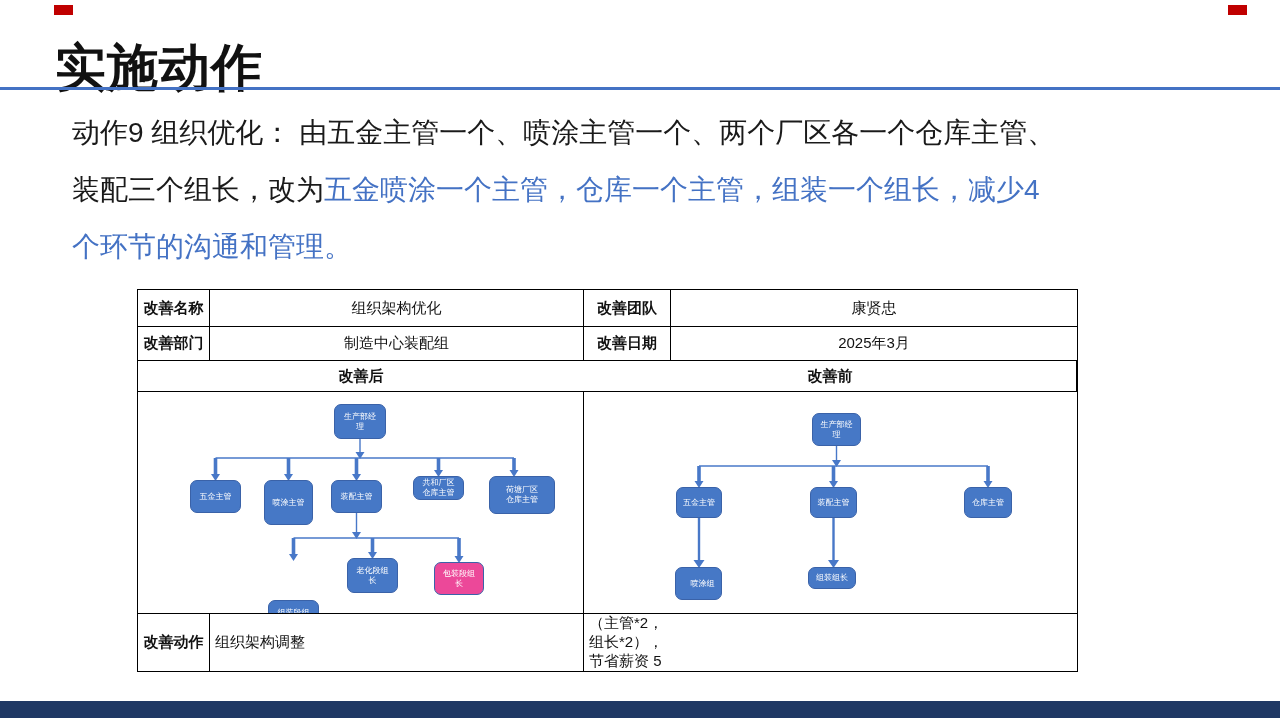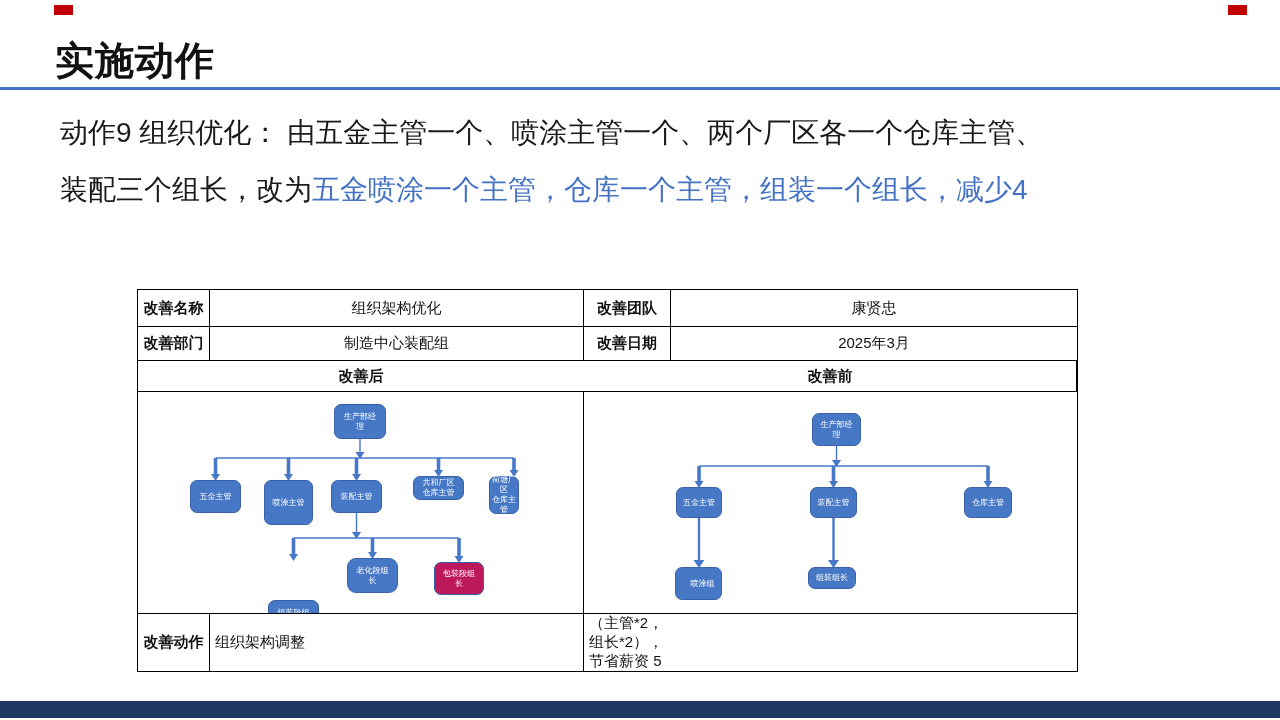--- a/index.html
+++ b/index.html
@@ -1,21 +1,21 @@
 <!DOCTYPE html>
 <html><head>
 <meta charset="utf-8">
 <style>
   html,body{margin:0;padding:0;background:#fff;}
   .slide{position:relative;width:1280px;height:720px;background:#ffffff;overflow:hidden;
          font-family:"Liberation Sans","DejaVu Sans",sans-serif;}
   .red-mark{position:absolute;top:5px;width:19px;height:10px;}
-  .page-title{position:absolute;left:55px;top:34px;font-size:39px;font-weight:bold;color:#111;letter-spacing:1px;}
+  .page-title{position:absolute;left:55px;top:34px;font-size:51px;font-weight:bold;color:#111;letter-spacing:1px;}
   .title-rule{position:absolute;left:0;top:87px;width:1280px;height:3px;}
-  .para{position:absolute;left:60px;top:104px;width:1160px;font-size:28px;font-weight:500;color:#1a1a1a;}
+  .para{position:absolute;left:72px;top:104px;width:1160px;font-size:28px;font-weight:500;color:#1a1a1a;}
   .para-line{height:57px;line-height:57px;white-space:nowrap;}
   .seg-black{color:#1a1a1a;}
   .seg-blue{color:#4472C4;}
   .info-table{position:absolute;left:137px;top:289px;width:941px;height:383px;box-sizing:border-box;
               border:1px solid #000;display:grid;grid-template-columns:72px 374px 87px 406px;
               grid-template-rows:37px 34px 31px 222px 57px;}
   .cell{box-sizing:border-box;border-right:1px solid #000;border-bottom:1px solid #000;
         display:flex;align-items:center;justify-content:center;font-size:15px;color:#111;overflow:hidden;}
   .cell.bold{font-weight:bold;}
   .cell.left{justify-content:flex-start;padding-left:5px;}
@@ -36,20 +36,21 @@
 
   <div class="red-mark" style="left: 54px; background: rgb(192, 0, 0);"></div>
   <div class="red-mark" style="left: 1228px; background: rgb(192, 0, 0);"></div>
 
   <div class="page-title">实施动作</div>
   <div class="title-rule" style="background: rgb(68, 114, 196);"></div>
 
   <div class="para" id="para">
       <div class="para-line"><span class="seg-black">动作9 组织优化： 由五金主管一个、喷涂主管一个、两个厂区各一个仓库主管、</span></div>
       <div class="para-line"><span class="seg-black">装配三个组长，改为</span><span class="seg-blue">五金喷涂一个主管，仓库一个主管，组装一个组长，减少4</span></div>
+      <div class="para-line"><span class="seg-blue">个环节的沟通和管理。</span></div>
     </div>
 
   <div class="info-table">
 
     <div class="cell bold">改善名称</div>
     <div class="cell">组织架构优化</div>
     <div class="cell bold">改善团队</div>
     <div class="cell last-col">康贤忠</div>
 
     <div class="cell bold">改善部门</div>
@@ -85,27 +86,27 @@
           <line x1="321" y1="146" x2="321" y2="164" stroke="#4878C8" stroke-width="3.6"></line>
           <polygon points="316.5,164 325.5,164 321,171" fill="#4878C8"></polygon>
         </svg>
         <div class="org-node" style="left: 196px; top: 12px; width: 52px; height: 35px; background: rgb(70, 120, 198);">生产部经
 理</div>
         <div class="org-node" style="left: 52px; top: 88px; width: 51px; height: 33px; background: rgb(70, 120, 198);">五金主管</div>
         <div class="org-node" style="left: 126px; top: 88px; width: 49px; height: 45px; background: rgb(70, 120, 198);">喷涂主管</div>
         <div class="org-node" style="left: 193px; top: 88px; width: 51px; height: 33px; background: rgb(70, 120, 198);">装配主管</div>
         <div class="org-node" style="left: 275px; top: 84px; width: 51px; height: 24px; background: rgb(70, 120, 198);">共和厂区
 仓库主管</div>
-        <div class="org-node" style="left: 351px; top: 84px; width: 30px; height: 38px; background: rgb(70, 120, 198);">荷塘厂区
+        <div class="org-node" style="left: 351px; top: 84px; width: 66px; height: 38px; background: rgb(70, 120, 198);">荷塘厂区
 仓库主管</div>
         <div class="org-node" style="left: 130px; top: 168px; width: 51px; height: 35px; background: rgb(70, 120, 198); margin-top: 40px;">组装段组
 长</div>
-        <div class="org-node" style="left: 209px; top: 166px; width: 51px; height: 35px; background: rgb(70, 120, 198); border-radius: 9px;">老化段组
+        <div class="org-node" style="left: 209px; top: 166px; width: 51px; height: 35px; background: rgb(70, 120, 198);">老化段组
 长</div>
-        <div class="org-node" style="left: 296px; top: 170px; width: 50px; height: 33px; background: #be185d;">包装段组
+        <div class="org-node" style="left: 296px; top: 170px; width: 50px; height: 33px; background: #ec4899;">包装段组
 长</div>
       </div>
     <div class="cell span2 last-col chart-cell">
         <svg class="org-svg" width="493" height="221">
           <line x1="252.5" y1="54" x2="252.5" y2="68" stroke="#4878C8" stroke-width="1.4"></line>
           <polygon points="248,68 257,68 252.5,75" fill="#4878C8"></polygon>
           <line x1="115" y1="74" x2="404" y2="74" stroke="#4878C8" stroke-width="1.4"></line>
           <line x1="115" y1="74" x2="115" y2="89" stroke="#4878C8" stroke-width="3.6"></line>
           <polygon points="110.5,89 119.5,89 115,96" fill="#4878C8"></polygon>
           <line x1="249.5" y1="74" x2="249.5" y2="89" stroke="#4878C8" stroke-width="3.6"></line>

